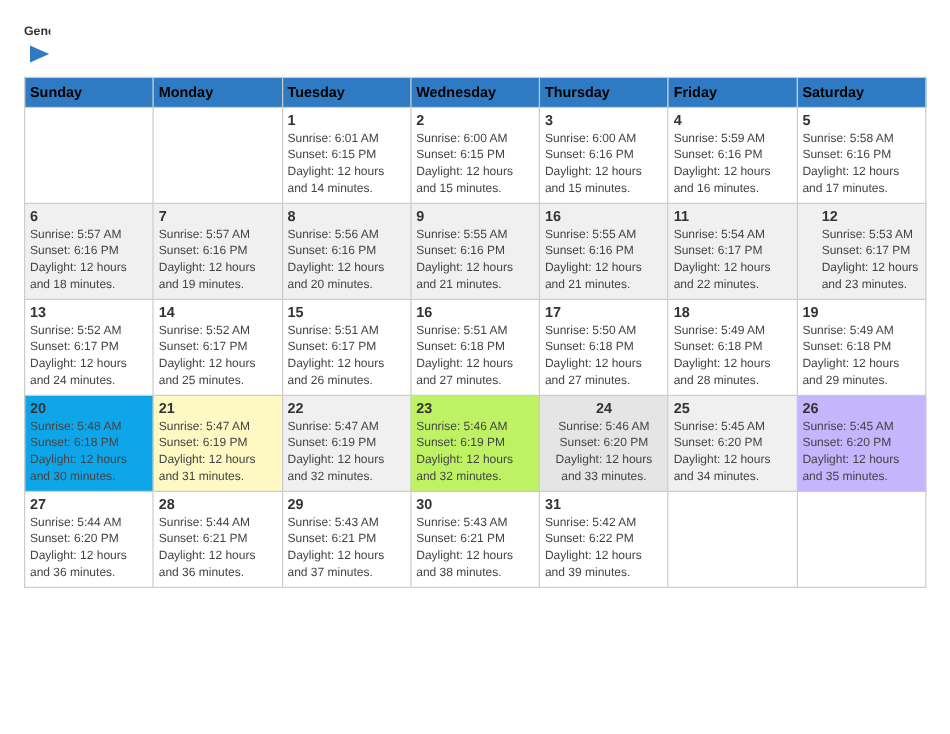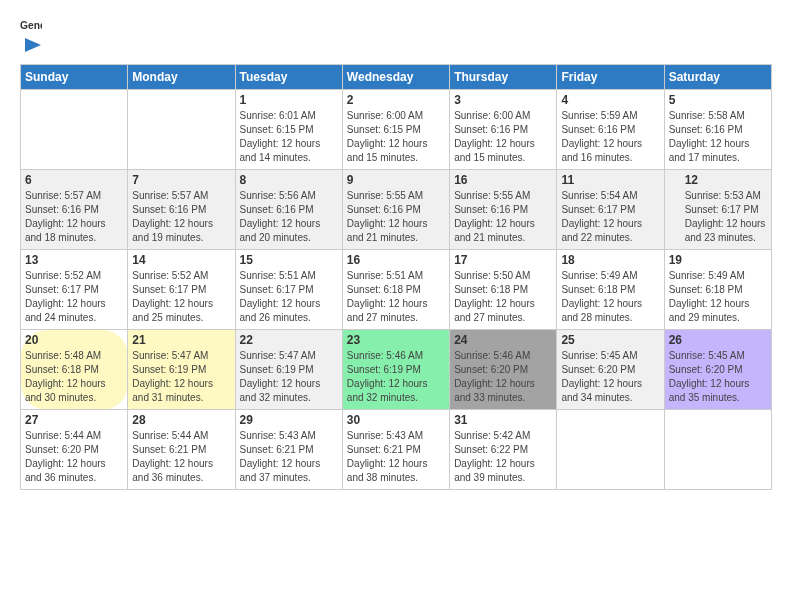--- a/index.html
+++ b/index.html
@@ -48,21 +48,21 @@
       font-size: 14px;
       color: #555;
     }
     .calendar-table {
       width: 100%;
       border-collapse: collapse;
       table-layout: fixed;
     }
     .calendar-table th {
       background-color: #2e7bc4;
-      color: #ffffff;
+      color: #000000;
       font-size: 12px;
       font-weight: bold;
       padding: 5px 4px;
       text-align: left;
       border: 1px solid #ccc;
     }
     .calendar-table td {
       border: 1px solid #ccc;
       vertical-align: top;
       padding: 3px 4px;
@@ -205,37 +205,37 @@
           <td>
             <span class="day-number">18</span>
             <div class="day-info">Sunrise: 5:49 AM<br>Sunset: 6:18 PM<br>Daylight: 12 hours and 28 minutes.</div>
           </td>
           <td>
             <span class="day-number">19</span>
             <div class="day-info">Sunrise: 5:49 AM<br>Sunset: 6:18 PM<br>Daylight: 12 hours and 29 minutes.</div>
           </td>
         </tr>
         <tr>
-          <td style="background-color: #fef9c3; border-radius: 26px;">
+          <td style="background-color: #0ea5e9;">
             <span class="day-number">20</span>
             <div class="day-info">Sunrise: 5:48 AM<br>Sunset: 6:18 PM<br>Daylight: 12 hours and 30 minutes.</div>
           </td>
           <td style="background-color: #fef9c3;">
             <span class="day-number">21</span>
             <div class="day-info">Sunrise: 5:47 AM<br>Sunset: 6:19 PM<br>Daylight: 12 hours and 31 minutes.</div>
           </td>
           <td style="background-color: rgb(240, 240, 240);">
             <span class="day-number">22</span>
             <div class="day-info">Sunrise: 5:47 AM<br>Sunset: 6:19 PM<br>Daylight: 12 hours and 32 minutes.</div>
           </td>
-          <td style="background-color: #86efac; margin-left: 44px;">
+          <td style="background-color: #bef264; margin-left: 44px;">
             <span class="day-number">23</span>
             <div class="day-info">Sunrise: 5:46 AM<br>Sunset: 6:19 PM<br>Daylight: 12 hours and 32 minutes.</div>
           </td>
-          <td style="background-color: #a3a3a3;">
+          <td style="background-color: #e5e5e5; text-align: center;">
             <span class="day-number">24</span>
             <div class="day-info">Sunrise: 5:46 AM<br>Sunset: 6:20 PM<br>Daylight: 12 hours and 33 minutes.</div>
           </td>
           <td style="background-color: rgb(240, 240, 240);">
             <span class="day-number">25</span>
             <div class="day-info">Sunrise: 5:45 AM<br>Sunset: 6:20 PM<br>Daylight: 12 hours and 34 minutes.</div>
           </td>
           <td style="background-color: #c4b5fd;">
             <span class="day-number">26</span>
             <div class="day-info">Sunrise: 5:45 AM<br>Sunset: 6:20 PM<br>Daylight: 12 hours and 35 minutes.</div>

